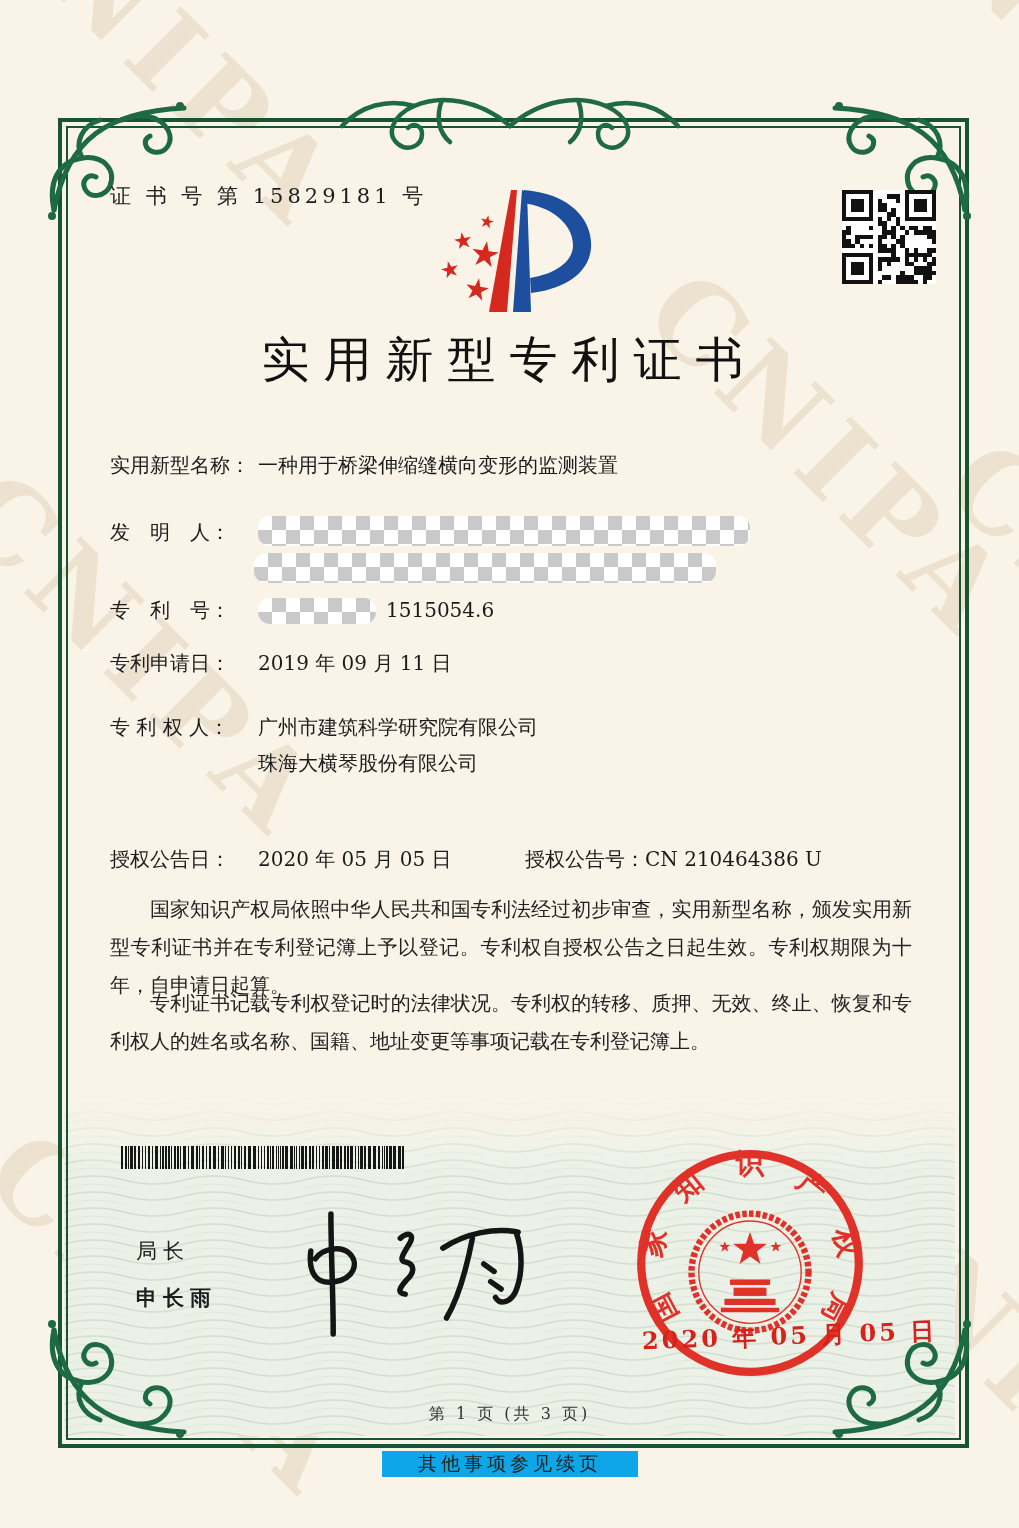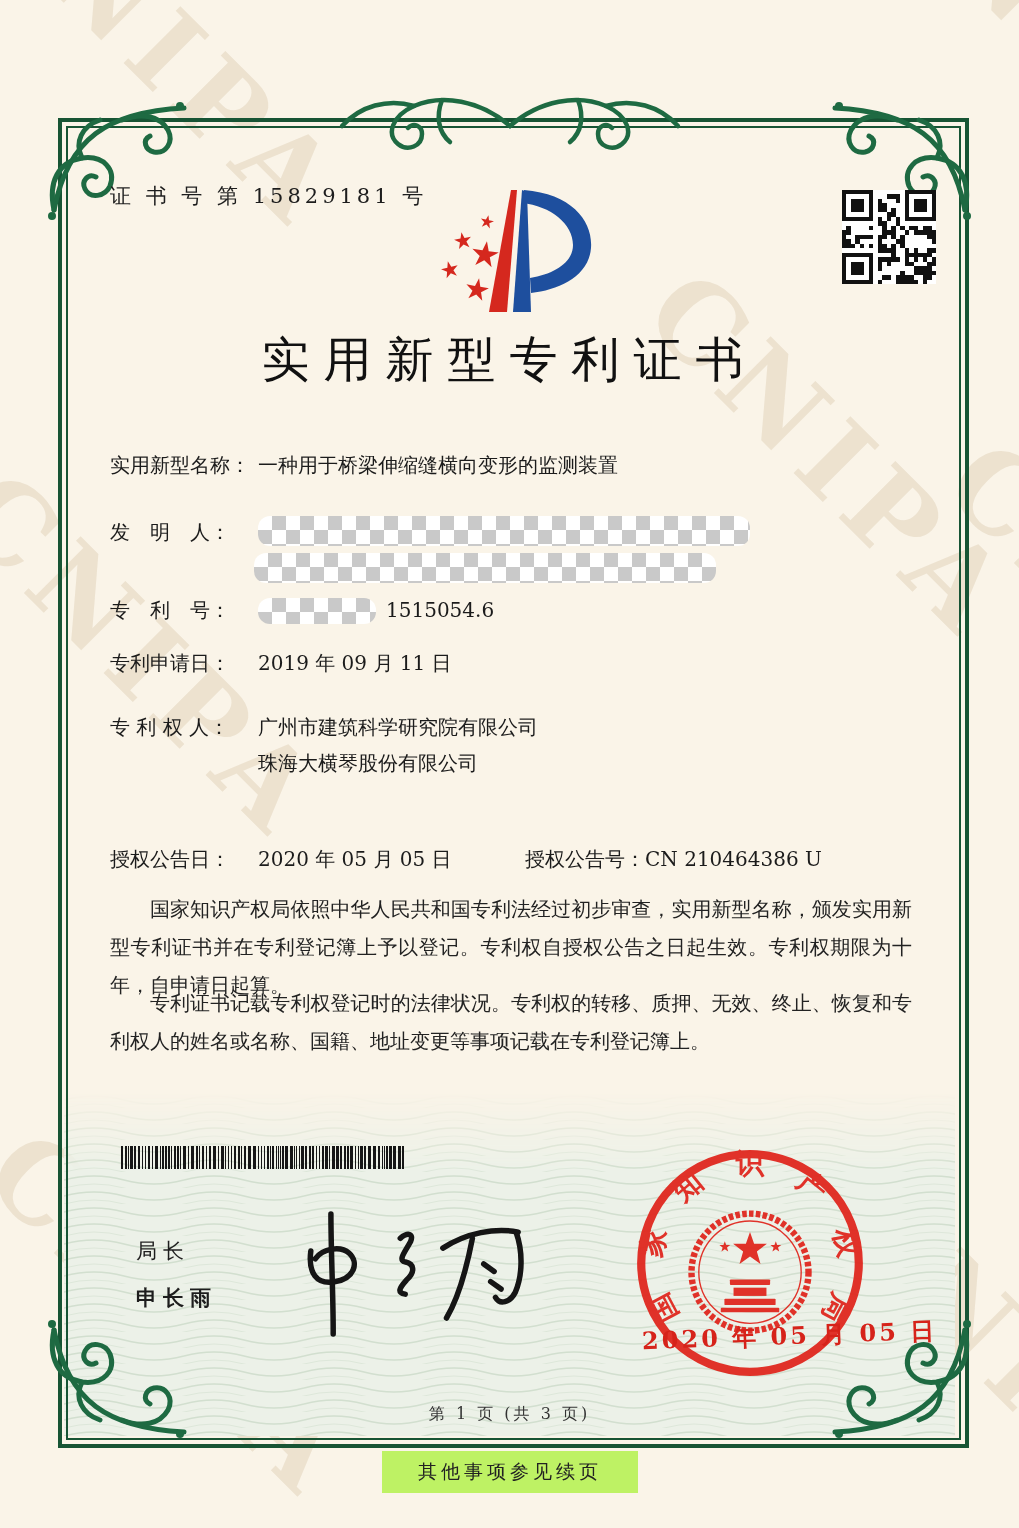--- a/index.html
+++ b/index.html
@@ -43,22 +43,22 @@
   #director-label{left:136px;top:1237px;font-size:21px;letter-spacing:6px;}
   #director-name{left:136px;top:1284px;font-size:21px;letter-spacing:6px;font-weight:bold;}
   #signature{position:absolute;left:272px;top:1196px;z-index:6;transform:rotate(-3deg);}
 
   #seal{position:absolute;left:633px;top:1146px;width:234px;height:234px;z-index:6;opacity:0.93;}
   #seal-date{position:absolute;left:642px;top:1320px;font-size:24px;letter-spacing:3px;
       color:#d6231a;font-weight:700;transform:rotate(-2deg);z-index:7;}
 
   #page-info{left:0;top:1404px;width:1019px;text-align:center;font-size:16px;
       letter-spacing:3px;color:#333;}
-  #note-strip{position:absolute;left:382px;top:1451px;width:256px;height:42px;
-      background:#bef264;z-index:5;display:flex;align-items:center;justify-content:center;}
+  #note-strip{position:absolute;left:382px;top:1451px;width:256px;height:26px;
+      background:#0ea5e9;z-index:5;display:flex;align-items:center;justify-content:center;}
   #note-strip span{font-size:19px;letter-spacing:4px;color:#222;}
 
   .ornament{position:absolute;z-index:4;pointer-events:none;}
   #orn-tr{transform:scaleX(-1);}
   #orn-bl{transform:scaleY(-1);}
   #orn-br{transform:scale(-1,-1);}
 
   #logo{position:absolute;left:425px;top:172px;z-index:5;}
   #qr{position:absolute;left:842px;top:190px;z-index:5;}
 </style>

